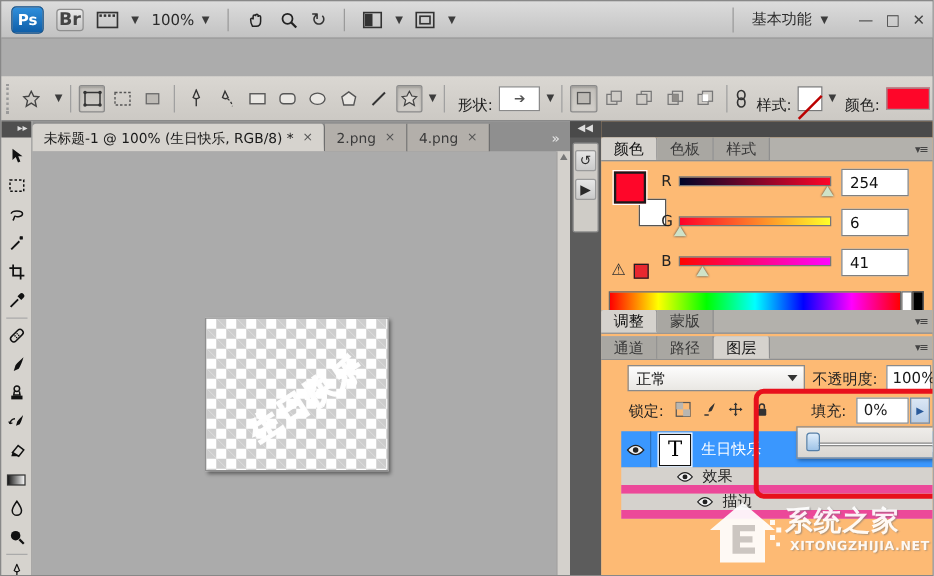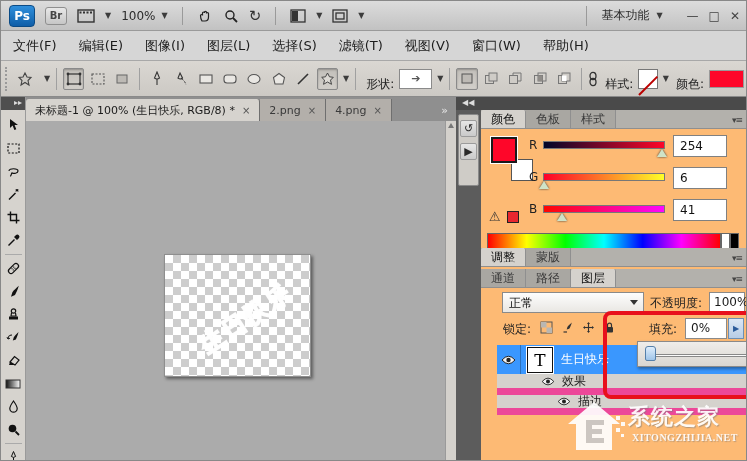--- a/index.html
+++ b/index.html
@@ -3,21 +3,21 @@
 <meta charset="utf-8">
 <style>
   html,body{margin:0;padding:0;}
   body{font-family:"DejaVu Sans","Liberation Sans",sans-serif;font-size:12px;color:#1a1a1a;}
   .win{position:relative;width:747px;height:461px;overflow:hidden;background:#acacac;border:1px solid #888;box-sizing:border-box;}
   *{box-sizing:border-box;}
 
   
   .titlebar{position:absolute;left:0;top:0;width:747px;height:30px;background:linear-gradient(#dcdcdc,#c2c2c2);border-bottom:1px solid #9a9a9a;display:flex;align-items:center;padding:0 8px;gap:10px;}
   .ps-logo{width:26px;height:22px;background:linear-gradient(#2f8fdc,#0f5ea8);color:#fff;border-radius:4px;display:flex;align-items:center;justify-content:center;font-weight:bold;font-size:12px;border:1px solid #0b4b86;}
-  .br-btn{width:22px;height:18px;background:linear-gradient(#e8e8e8,#c6c6c6);border:1px solid #8f8f8f;border-radius:3px;display:flex;align-items:center;justify-content:center;font-size:10px;font-weight:bold;color:#444;}
+  .br-btn{width:22px;height:18px;background:linear-gradient(#e8e8e8,#c6c6c6);border:1px solid #8f8f8f;border-radius:3px;display:flex;align-items:center;justify-content:center;font-size:14px;font-weight:bold;color:#444;}
   .tb-group{display:flex;align-items:center;gap:8px;}
   .tb-sep{width:1px;height:18px;background:#9a9a9a;margin:0 4px;}
   .caret{font-size:8px;color:#3c3c3c;margin-left:2px;}
   .tb-icon{display:flex;align-items:center;justify-content:center;color:#333;}
   .zoom-box{font-size:12px;color:#2b2b2b;display:flex;align-items:center;gap:4px;}
   .titlebar .spacer{flex:1;}
   .workspace{display:flex;align-items:center;gap:5px;color:#2b2b2b;border-left:1px solid #9a9a9a;padding-left:14px;height:20px;}
   .winbtns{display:flex;gap:10px;margin-left:14px;color:#444;font-size:12px;}
   .winbtns span{cursor:default;}
 
@@ -119,21 +119,21 @@
   .eye{display:flex;align-items:center;}
   .tthumb{width:26px;height:26px;background:#fff;border:1px solid #111;outline:1px solid #fff;margin:0 8px 0 6px;display:flex;align-items:center;justify-content:center;font-family:"DejaVu Serif","Liberation Serif",serif;font-size:17px;color:#000;}
   .layer-name{font-size:12px;}
   .fx-badge{margin-left:auto;margin-right:14px;font-size:11px;font-style:italic;color:#e8f2ff;}
   .subrow-label{font-size:12px;color:#222;margin-left:7px;}
   .subrow{border-bottom:7px solid #ec4899;background:#d5d2cd;}
 
   
   .watermark{position:absolute;right:0px;bottom:2px;width:180px;height:62px;z-index:9;opacity:.92;pointer-events:none;}
   .wm-title{position:absolute;left:62px;top:6px;font-size:22px;font-weight:bold;color:#fff;text-shadow:1px 1px 1px rgba(120,120,120,.6);letter-spacing:1px;white-space:nowrap;}
-  .wm-url{position:absolute;left:66px;top:36px;font-size:10px;font-weight:bold;color:#fdfdfd;text-shadow:1px 1px 1px rgba(120,120,120,.5);letter-spacing:.5px;font-family:Liberation Serif, serif;}
+  .wm-url{position:absolute;left:66px;top:36px;font-size:10px;font-weight:bold;color:#fdfdfd;text-shadow:1px 1px 1px rgba(120,120,120,.5);letter-spacing:.5px;}
 </style>
 </head>
 <body>
 
 <div class="win">
 
   <div class="titlebar">
     <div class="ps-logo">
         <span>Ps</span>
       </div>
@@ -193,31 +193,20 @@
       <span>基本功能</span>
       <span class="caret">▼</span>
     </div>
     <div class="winbtns">
       <span>—</span>
       <span>□</span>
       <span>✕</span>
     </div>
   </div>
 
-  <div class="menubar">
-    <span class="menu-item">文件(F)</span>
-    <span class="menu-item">编辑(E)</span>
-    <span class="menu-item">图像(I)</span>
-    <span class="menu-item">图层(L)</span>
-    <span class="menu-item">选择(S)</span>
-    <span class="menu-item">滤镜(T)</span>
-    <span class="menu-item">视图(V)</span>
-    <span class="menu-item">窗口(W)</span>
-    <span class="menu-item">帮助(H)</span>
-  </div>
 
   <div class="optionsbar">
     <div class="grip"></div>
     <div class="tb-group">
       <span class="tb-icon">
         <svg width="18" height="16" viewBox="0 0 18 16">
             <path d="M9 2 l2 4 4 .5 -3 3 1 4.5 -4 -2.5 -4 2.5 1 -4.5 -3 -3 4 -.5 Z" fill="#cfccc7" stroke="#444" stroke-width="1.1"></path>
           </svg>
       </span>
       <span class="caret">▼</span>

